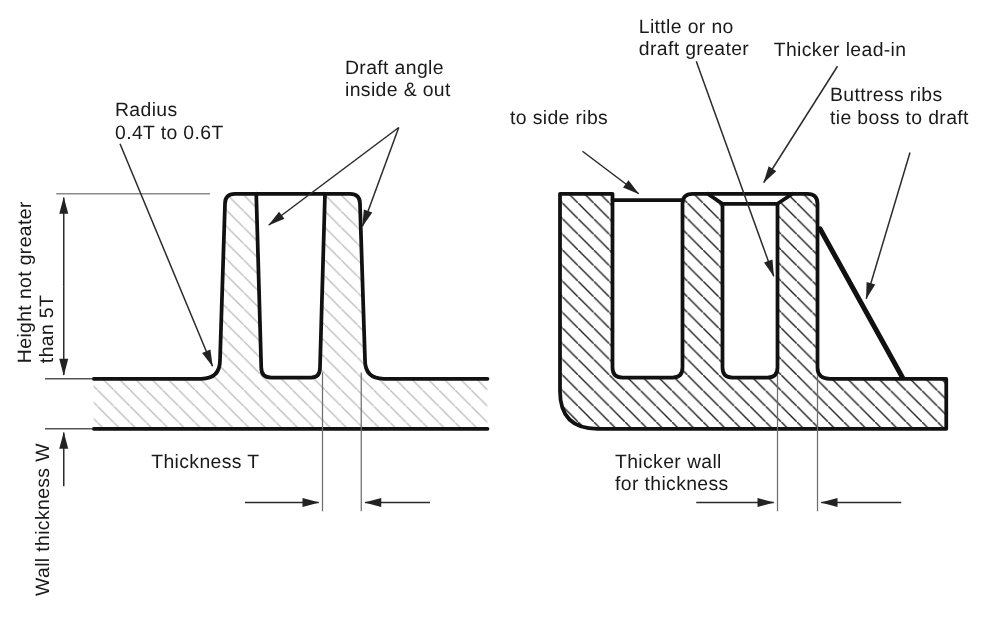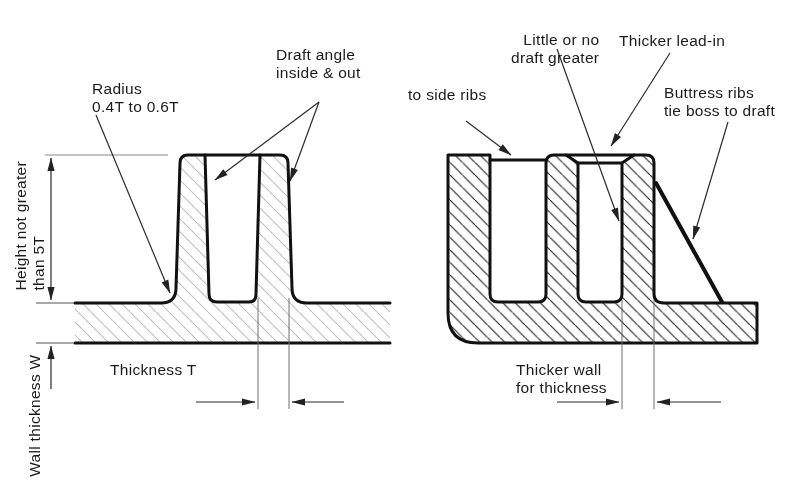--- a/index.html
+++ b/index.html
@@ -85,43 +85,43 @@
   <div class="lbl" style="left:68px;top:80px;margin-left:24px;">
     <span>Radius</span>
     <span>0.4T to 0.6T</span>
   </div>
 
   <div class="lbl" style="left:276px;top:46px;">
     <span>Draft angle</span>
     <span>inside &amp; out</span>
   </div>
 
-  <div class="lbl" style="left:511px;top:31px;text-align:right;">
+  <div class="lbl" style="left:511px;top:13px;">
     <span>Little or no</span>
     <span>draft greater</span>
   </div>
 
   <div class="lbl" style="left:619px;top:32px;">
     <span>Thicker lead-in</span>
   </div>
 
   <div class="lbl" style="left:408px;top:86px;">
     <span>to side ribs</span>
   </div>
 
-  <div class="lbl" style="left:664px;top:84px;">
+  <div class="lbl" style="left:664px;top:68px;">
     <span>Buttress ribs</span>
     <span>tie boss to draft</span>
   </div>
 
-  <div class="lbl" style="left:110px;top:361px;">
+  <div class="lbl" style="left:121px;top:361px;">
     <span>Thickness T</span>
   </div>
 
-  <div class="lbl" style="left:516px;top:361px;">
+  <div class="lbl" style="left:492px;top:361px;">
     <span>Thicker wall</span>
     <span>for thickness</span>
   </div>
 
   <div class="lbl rot" style="left:-36px;top:208px;width:130px;">
     <span>Height not greater</span>
     <span>than 5T</span>
   </div>
 
   <div class="lbl rot" style="left:-28px;top:405px;width:126px;">

